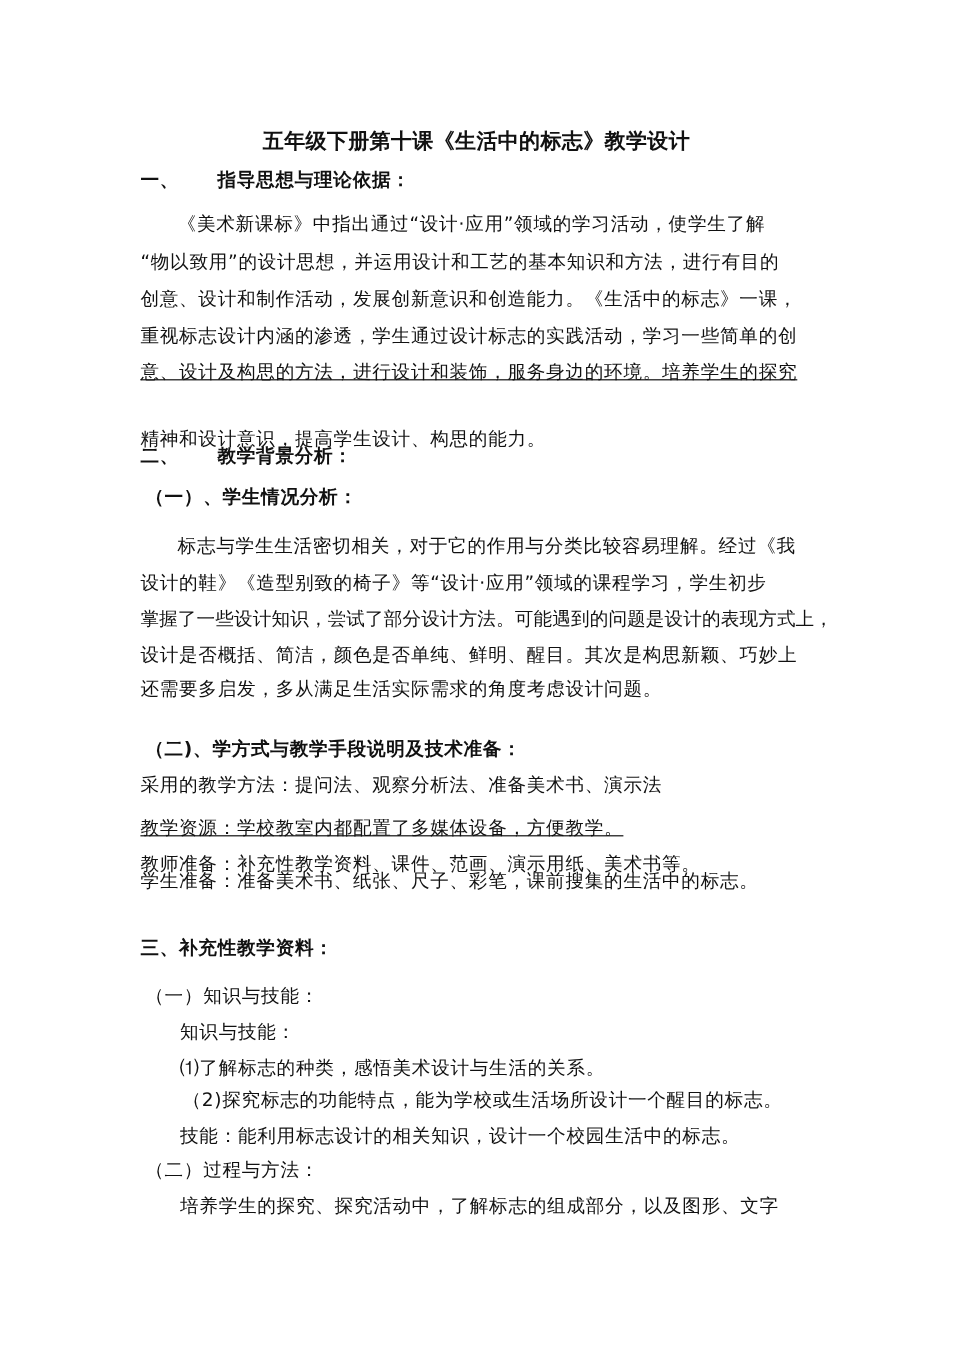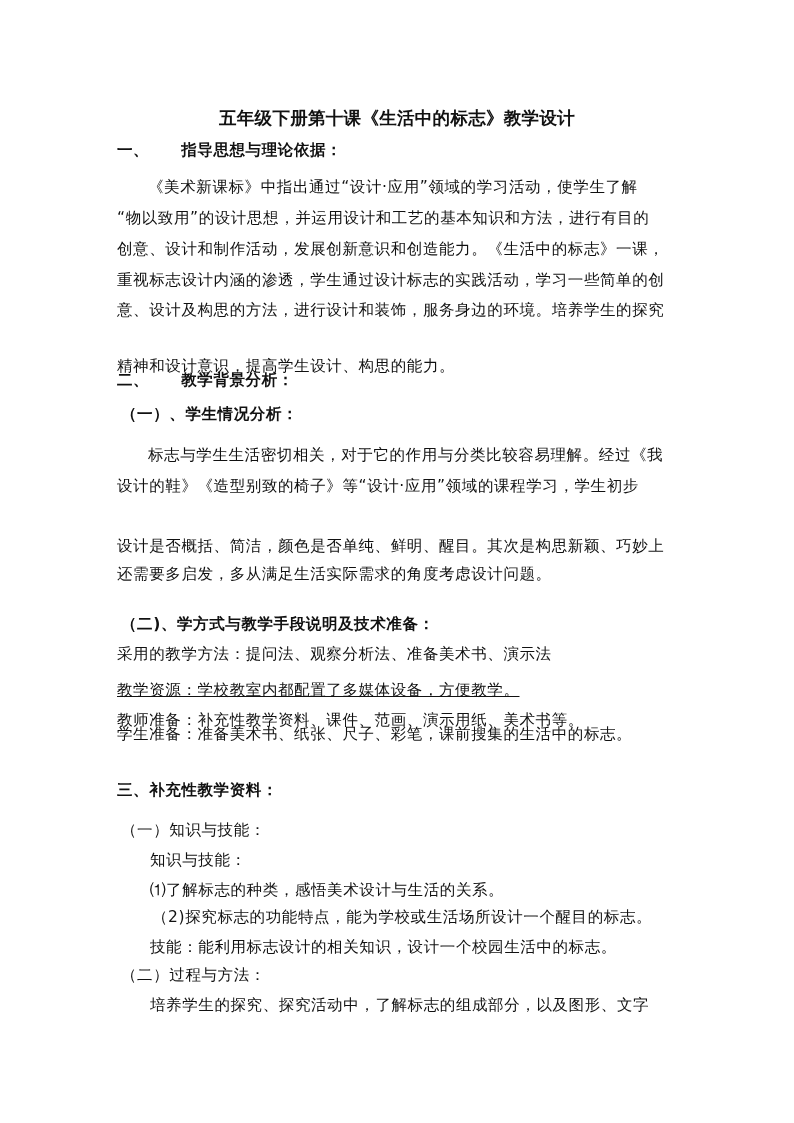--- a/index.html
+++ b/index.html
@@ -18,29 +18,30 @@
 
   <div class="title">五年级下册第十课《生活中的标志》教学设计</div>
 
   <div class="ln h" style="top:140px;">
     <span>一、</span><span class="gap"></span><span>指导思想与理论依据：</span>
   </div>
   <div class="ln" style="top:177px; left:148px;">《美术新课标》中指出通过“设计·应用”领域的学习活动，使学生了解</div>
   <div class="ln" style="top:208px;">“物以致用”的设计思想，并运用设计和工艺的基本知识和方法，进行有目的</div>
   <div class="ln" style="top:239px;">创意、设计和制作活动，发展创新意识和创造能力。《生活中的标志》一课，</div>
   <div class="ln" style="top:270px;">重视标志设计内涵的渗透，学生通过设计标志的实践活动，学习一些简单的创</div>
-  <div class="ln" style="top:300px;">意、设计及构思的方法，进行设计和装饰，服务身边的环境。培养学生的探究</div>
+  <div class="ln" style="top:300px;text-decoration:underline;">意、设计及构思的方法，进行设计和装饰，服务身边的环境。培养学生的探究</div>
   <div class="ln" style="top:336px;margin-top:20px;">精神和设计意识，提高学生设计、构思的能力。</div>
 
   <div class="ln h" style="top:370px;">
     <span>二、</span><span class="gap"></span><span>教学背景分析：</span>
   </div>
   <div class="ln h" style="top:404px; left:121px;">（一）、学生情况分析：</div>
   <div class="ln" style="top:445px; left:148px;">标志与学生生活密切相关，对于它的作用与分类比较容易理解。经过《我</div>
   <div class="ln" style="top:476px;">设计的鞋》《造型别致的椅子》等“设计·应用”领域的课程学习，学生初步</div>
+  <div class="ln" style="top:506px; letter-spacing:0.1px;">掌握了一些设计知识，尝试了部分设计方法。可能遇到的问题是设计的表现方式上，</div>
   <div class="ln" style="top:536px;">设计是否概括、简洁，颜色是否单纯、鲜明、醒目。其次是构思新颖、巧妙上</div>
   <div class="ln" style="top:564px;">还需要多启发，多从满足生活实际需求的角度考虑设计问题。</div>
 
   <div class="ln h" style="top:614px; left:121px;">（二)、学方式与教学手段说明及技术准备：</div>
   <div class="ln" style="top:644px;">采用的教学方法：提问法、观察分析法、准备美术书、演示法</div>
   <div class="ln" style="top:680px;text-decoration:underline;">教学资源：学校教室内都配置了多媒体设备，方便教学。</div>
   <div class="ln" style="top:710px;">教师准备：补充性教学资料、课件、范画、演示用纸、美术书等。</div>
   <div class="ln" style="top:724px;">学生准备：准备美术书、纸张、尺子、彩笔，课前搜集的生活中的标志。</div>
 
   <div class="ln h" style="top:780px;">三、补充性教学资料：</div>

